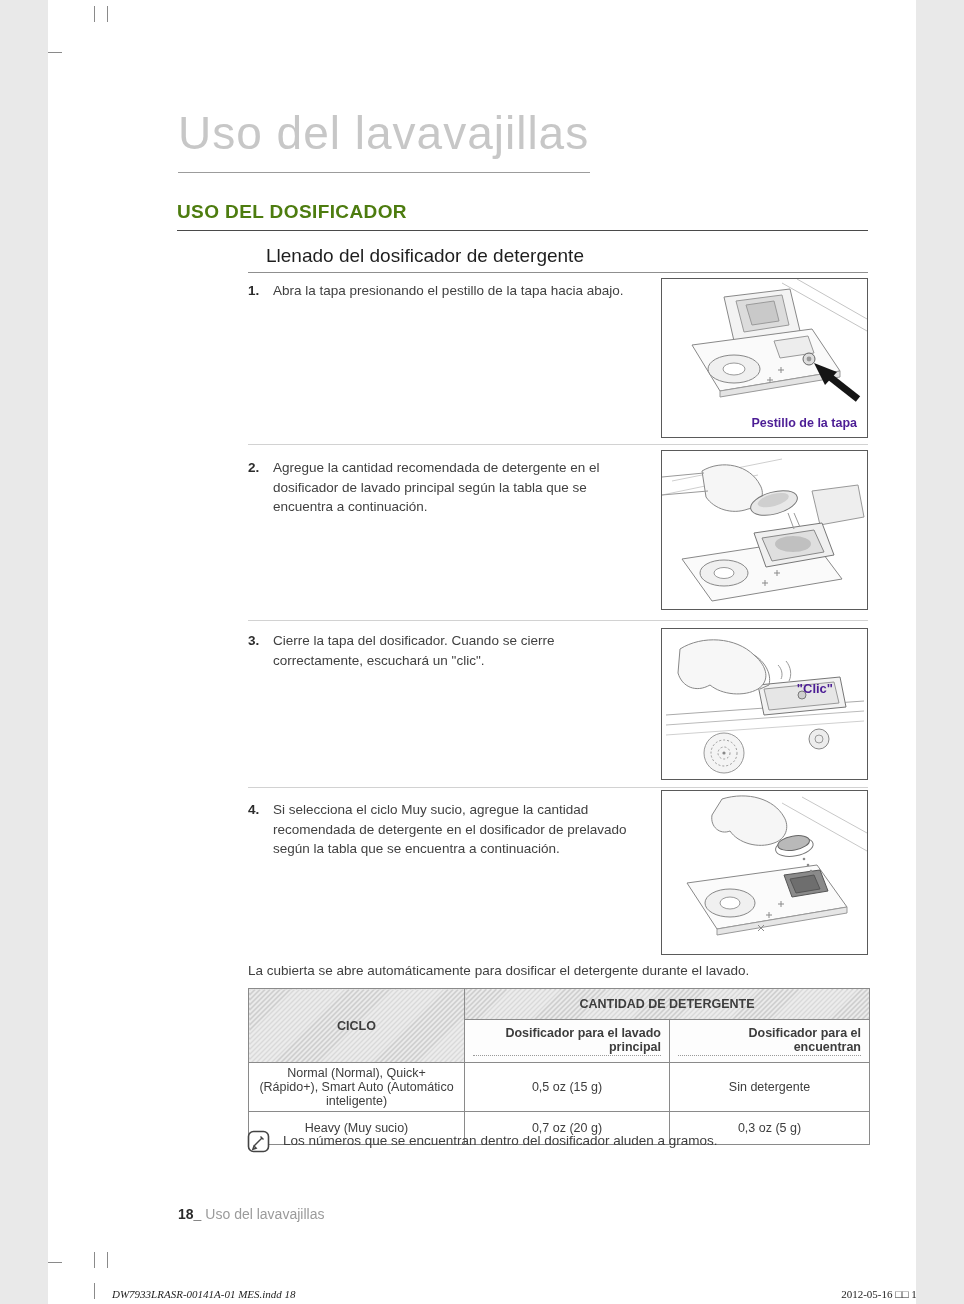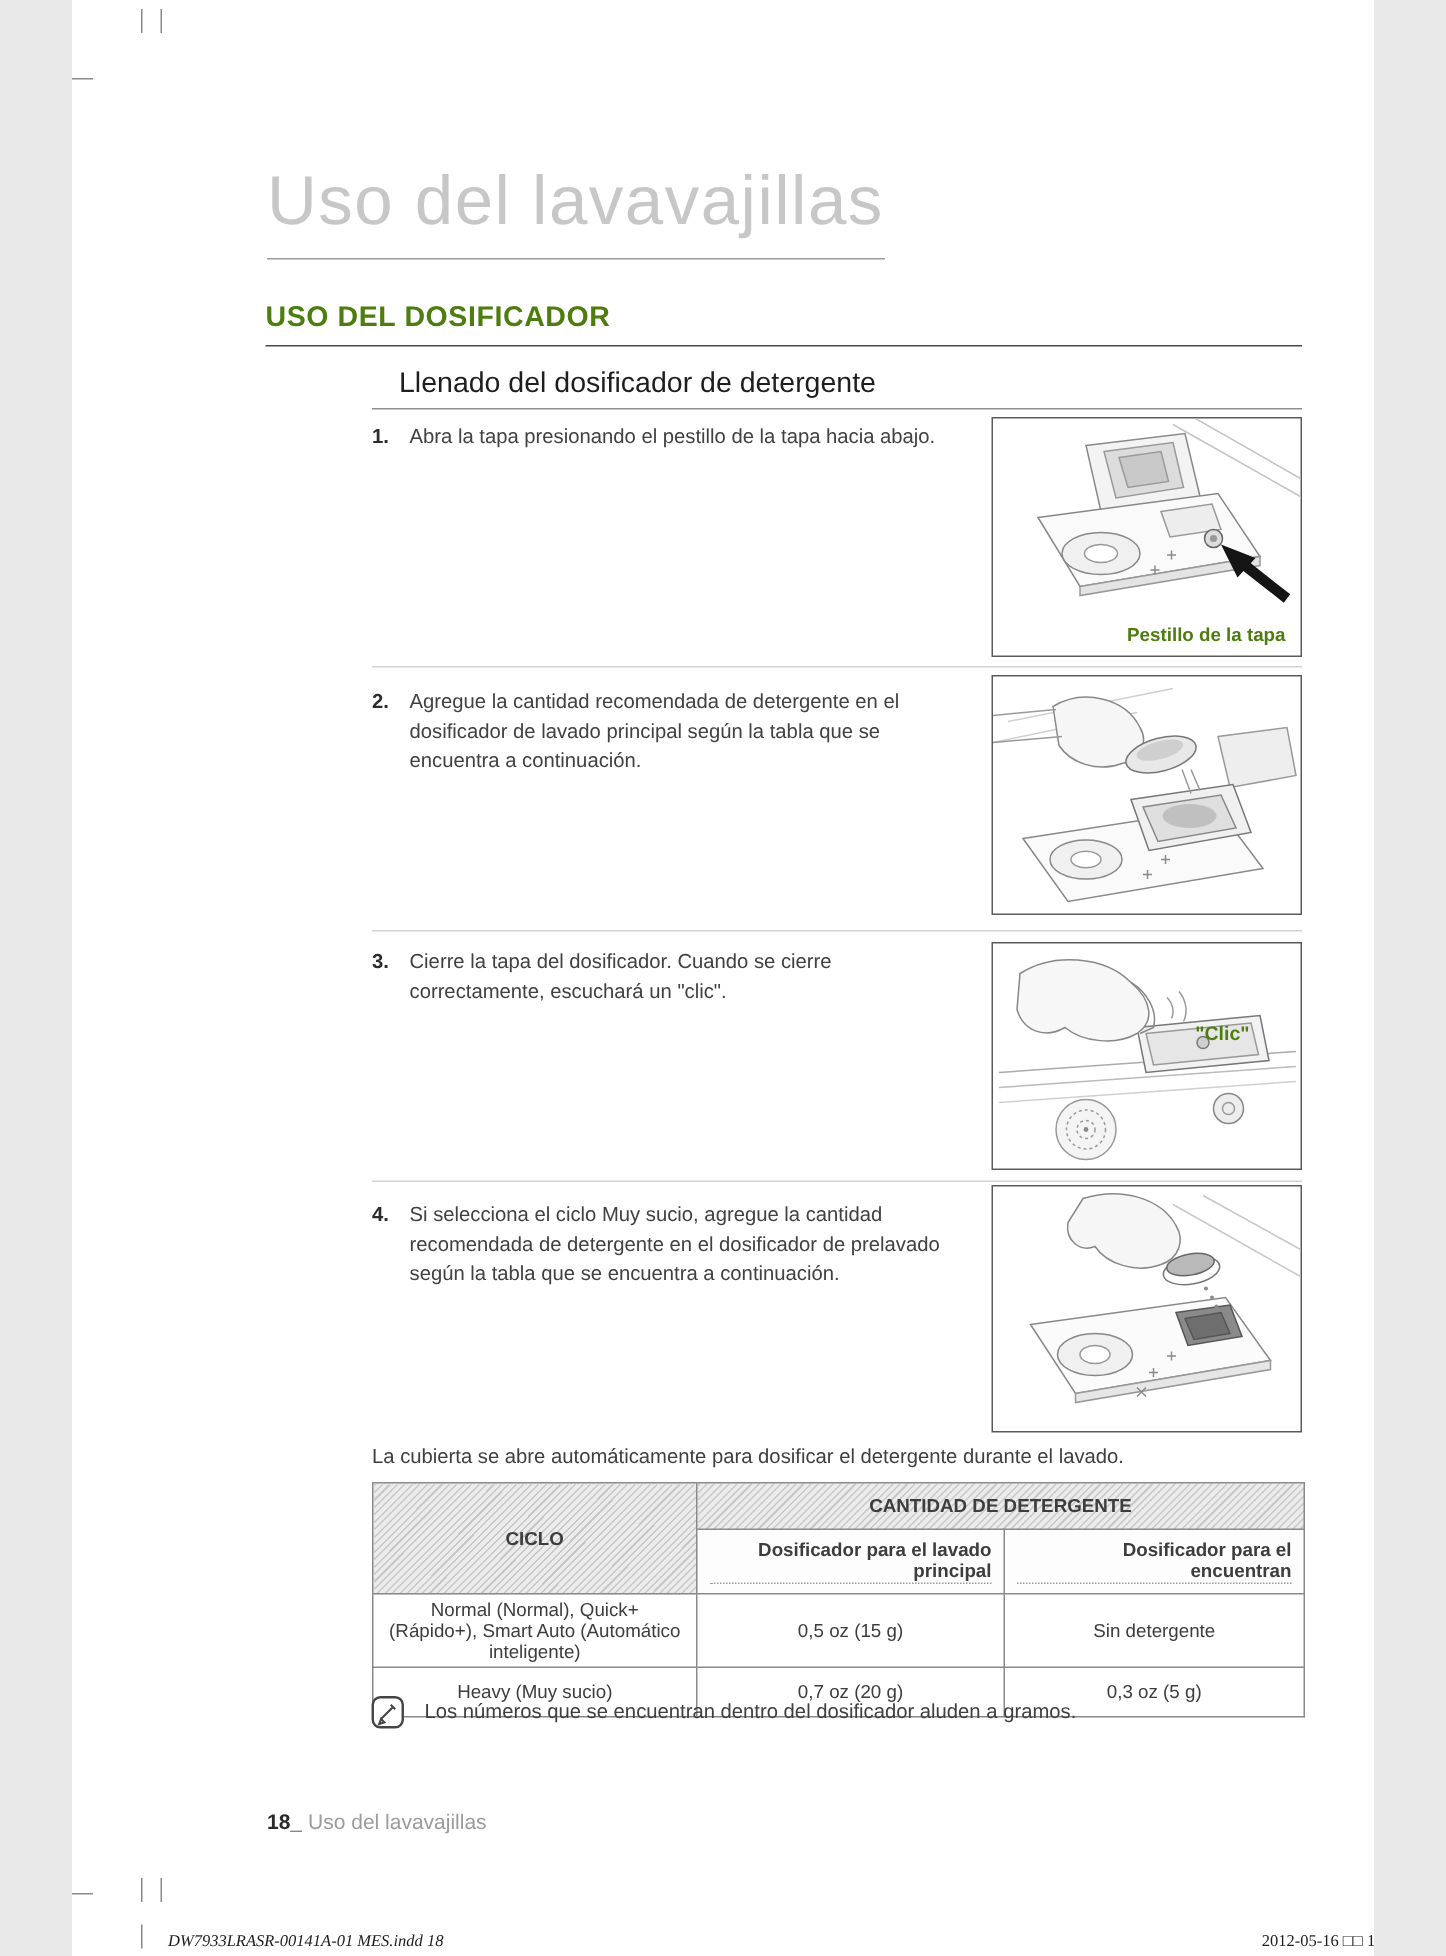--- a/index.html
+++ b/index.html
@@ -29,21 +29,21 @@
     position:absolute; left:200px; top:245px;
     font-size:19px; color:#1e1e1e;margin-left:18px;
   }
   .subsection-rule { position:absolute; left:200px; top:272px; width:620px; border-top:1px solid #8f8f8f; }
 
   .step { position:absolute; left:200px; width:398px; display:flex; font-size:13.5px; line-height:1.45; color:#414141; }
   .step-num { flex:none; width:25px; font-weight:bold; color:#2c2c2c; }
   .step-rule { position:absolute; left:200px; width:620px; border-top:1px solid #d2d2d2; }
 
   .figure { position:absolute; left:613px; width:207px; border:1px solid #5a5a5a; background:#fff; box-sizing:border-box; }
-  .fig-caption { position:absolute; font-weight:bold; font-size:12.5px; color:#4d7c0f; }
+  .fig-caption { position:absolute; font-weight:bold; font-size:12.5px; color:#4c1d95; }
   .fig-caption.c1 { bottom:7px; right:10px; }
   .fig-caption.c3 { top:52px; right:34px; font-size:13px; }
 
   .lead-paragraph { position:absolute; left:200px; top:963px; width:630px; font-size:13.5px; color:#3f3f3f; }
 
   table.dose { position:absolute; left:200px; top:988px; width:621px; border-collapse:collapse; table-layout:fixed; }
   table.dose th, table.dose td {
     border:1px solid #8a8a8a; font-size:12.5px; text-align:center; vertical-align:middle; padding:3px 8px; color:#3d3d3d;
   }
   .hatch {

